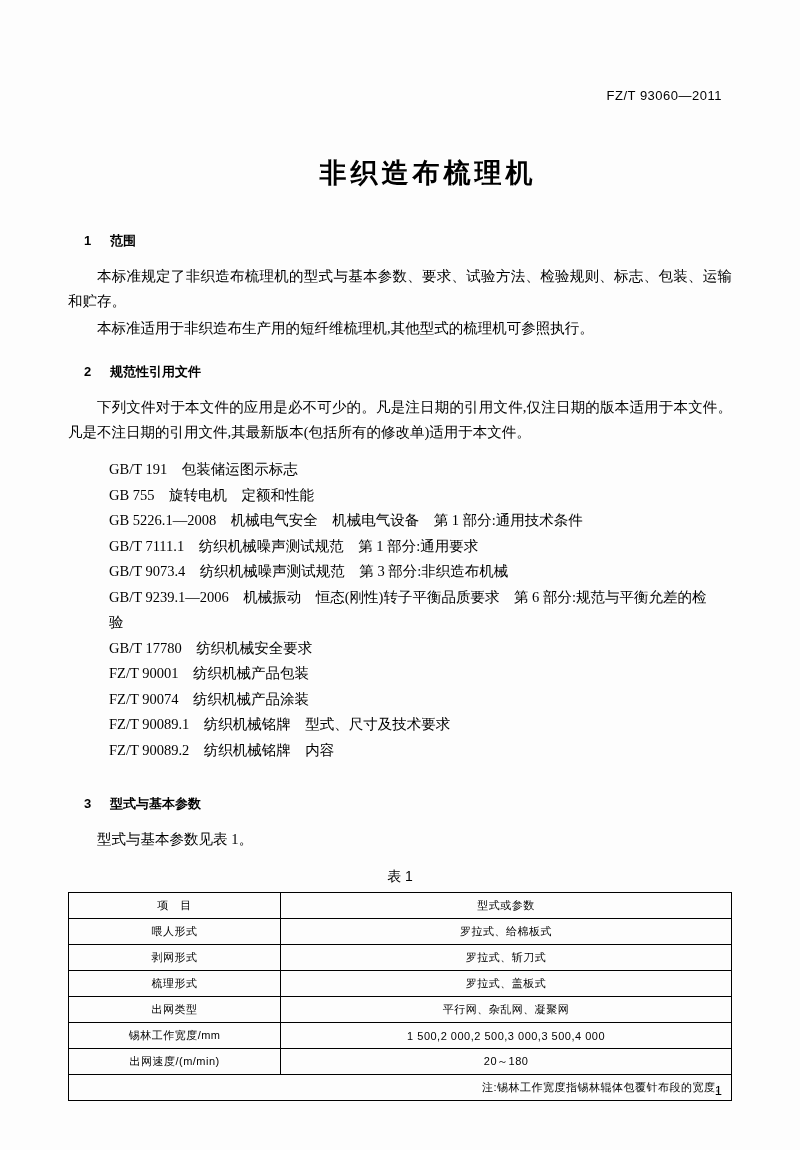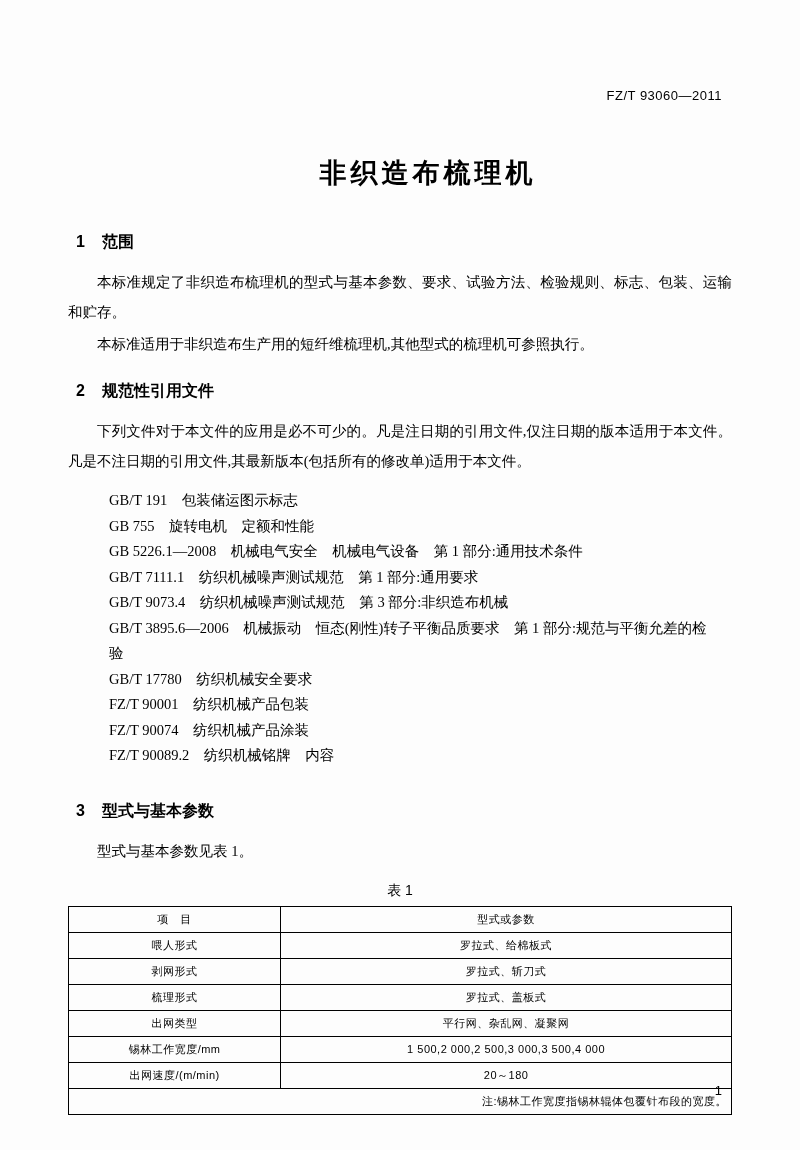--- a/index.html
+++ b/index.html
@@ -55,31 +55,31 @@
     user-select: none;
   }
   .content {
     position: absolute;
     left: 68px;
     right: 68px;
     top: 232px;
   }
   .sect-head {
     font-family: "Liberation Sans", sans-serif;
-    font-size: 16px;
+    font-size: 13px;
     font-weight: bold;
-    margin: 0 0 14px 8px;
+    margin: 0 0 14px 16px;
   }
   .sect-head .num {
     display: inline-block;
     width: 26px;
   }
   p.body {
     font-size: 14.5px;
-    line-height: 30px;
+    line-height: 25px;
     margin: 0 0 2px 0;
     text-align: justify;
     text-indent: 2em;
   }
   .gap { height: 20px; }
   .ref-list {
     margin: 12px;
     padding: 0;
     list-style: none;
   }
@@ -145,24 +145,25 @@
       <span class="num">2</span><span>规范性引用文件</span>
     </div>
     <p class="body">下列文件对于本文件的应用是必不可少的。凡是注日期的引用文件,仅注日期的版本适用于本文件。凡是不注日期的引用文件,其最新版本(包括所有的修改单)适用于本文件。</p>
 
     <ul class="ref-list">
       <li>GB/T 191　包装储运图示标志</li>
       <li>GB 755　旋转电机　定额和性能</li>
       <li>GB 5226.1—2008　机械电气安全　机械电气设备　第 1 部分:通用技术条件</li>
       <li>GB/T 7111.1　纺织机械噪声测试规范　第 1 部分:通用要求</li>
       <li>GB/T 9073.4　纺织机械噪声测试规范　第 3 部分:非织造布机械</li>
-      <li>GB/T 3895.6—2006　机械振动　恒态(刚性)转子平衡品质要求　第 1 部分:规范与平衡允差的检验</li>
+      <li>GB/T 9239.1—2006　机械振动　恒态(刚性)转子平衡品质要求　第 6 部分:规范与平衡允差的检验</li>
       <li>GB/T 17780　纺织机械安全要求</li>
       <li>FZ/T 90001　纺织机械产品包装</li>
       <li>FZ/T 90074　纺织机械产品涂装</li>
+      <li>FZ/T 90089.1　纺织机械铭牌　型式、尺寸及技术要求</li>
       <li>FZ/T 90089.2　纺织机械铭牌　内容</li>
     </ul>
 
     <div class="gap"></div>
 
     <div class="sect-head">
       <span class="num">3</span><span>型式与基本参数</span>
     </div>
     <p class="body">型式与基本参数见表 1。</p>
 

